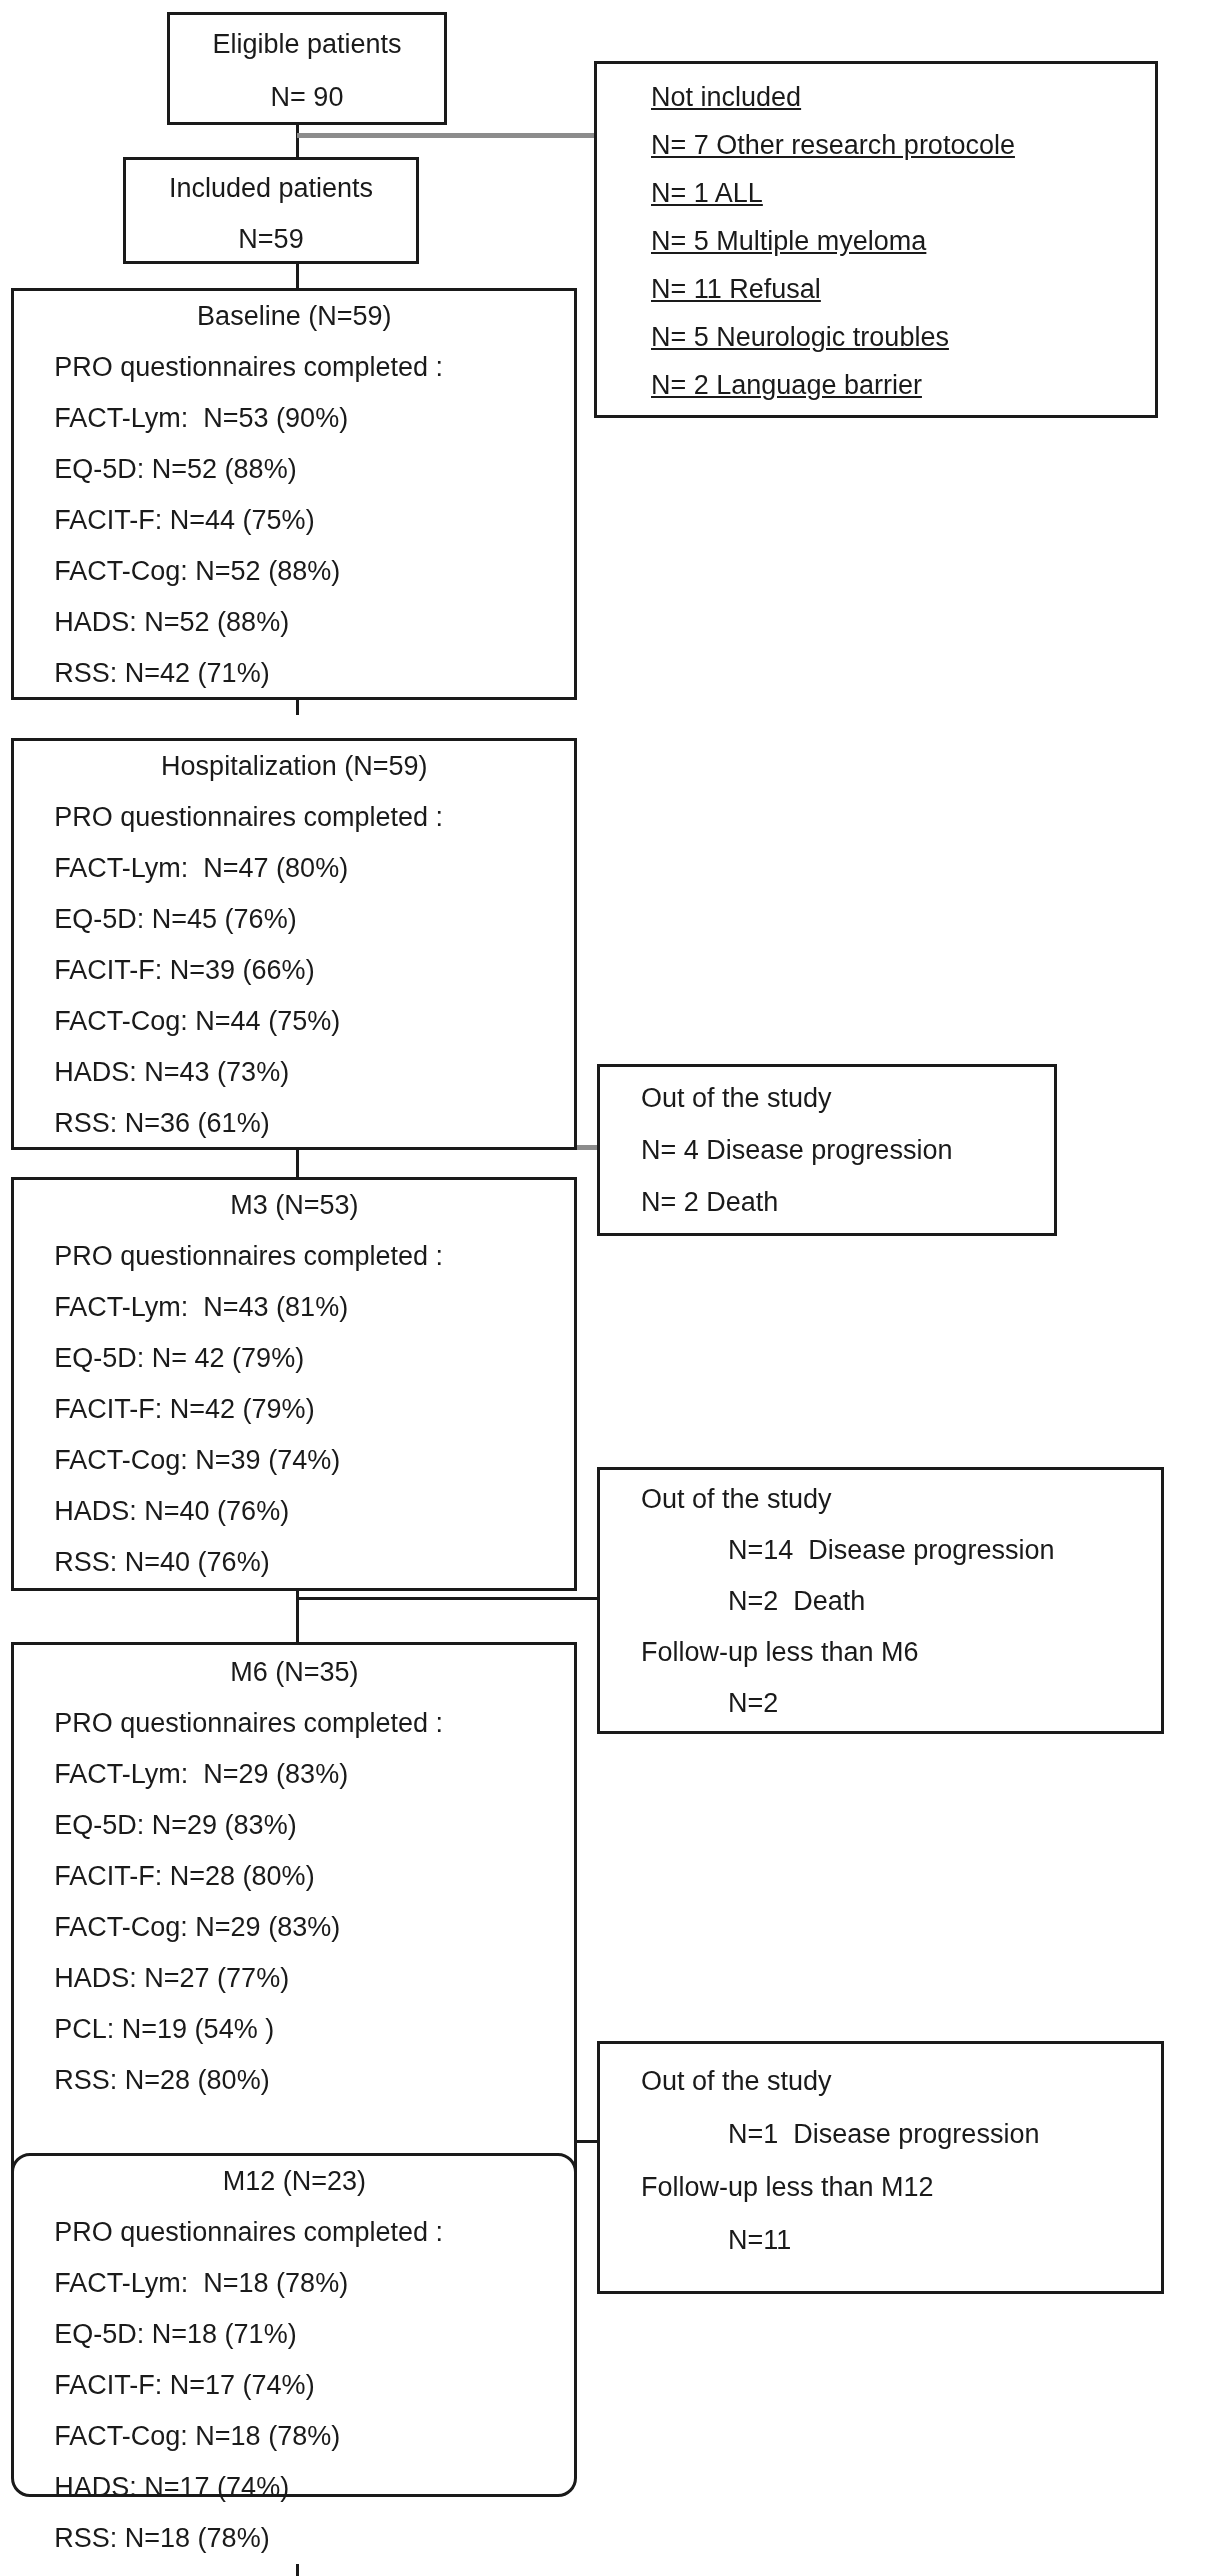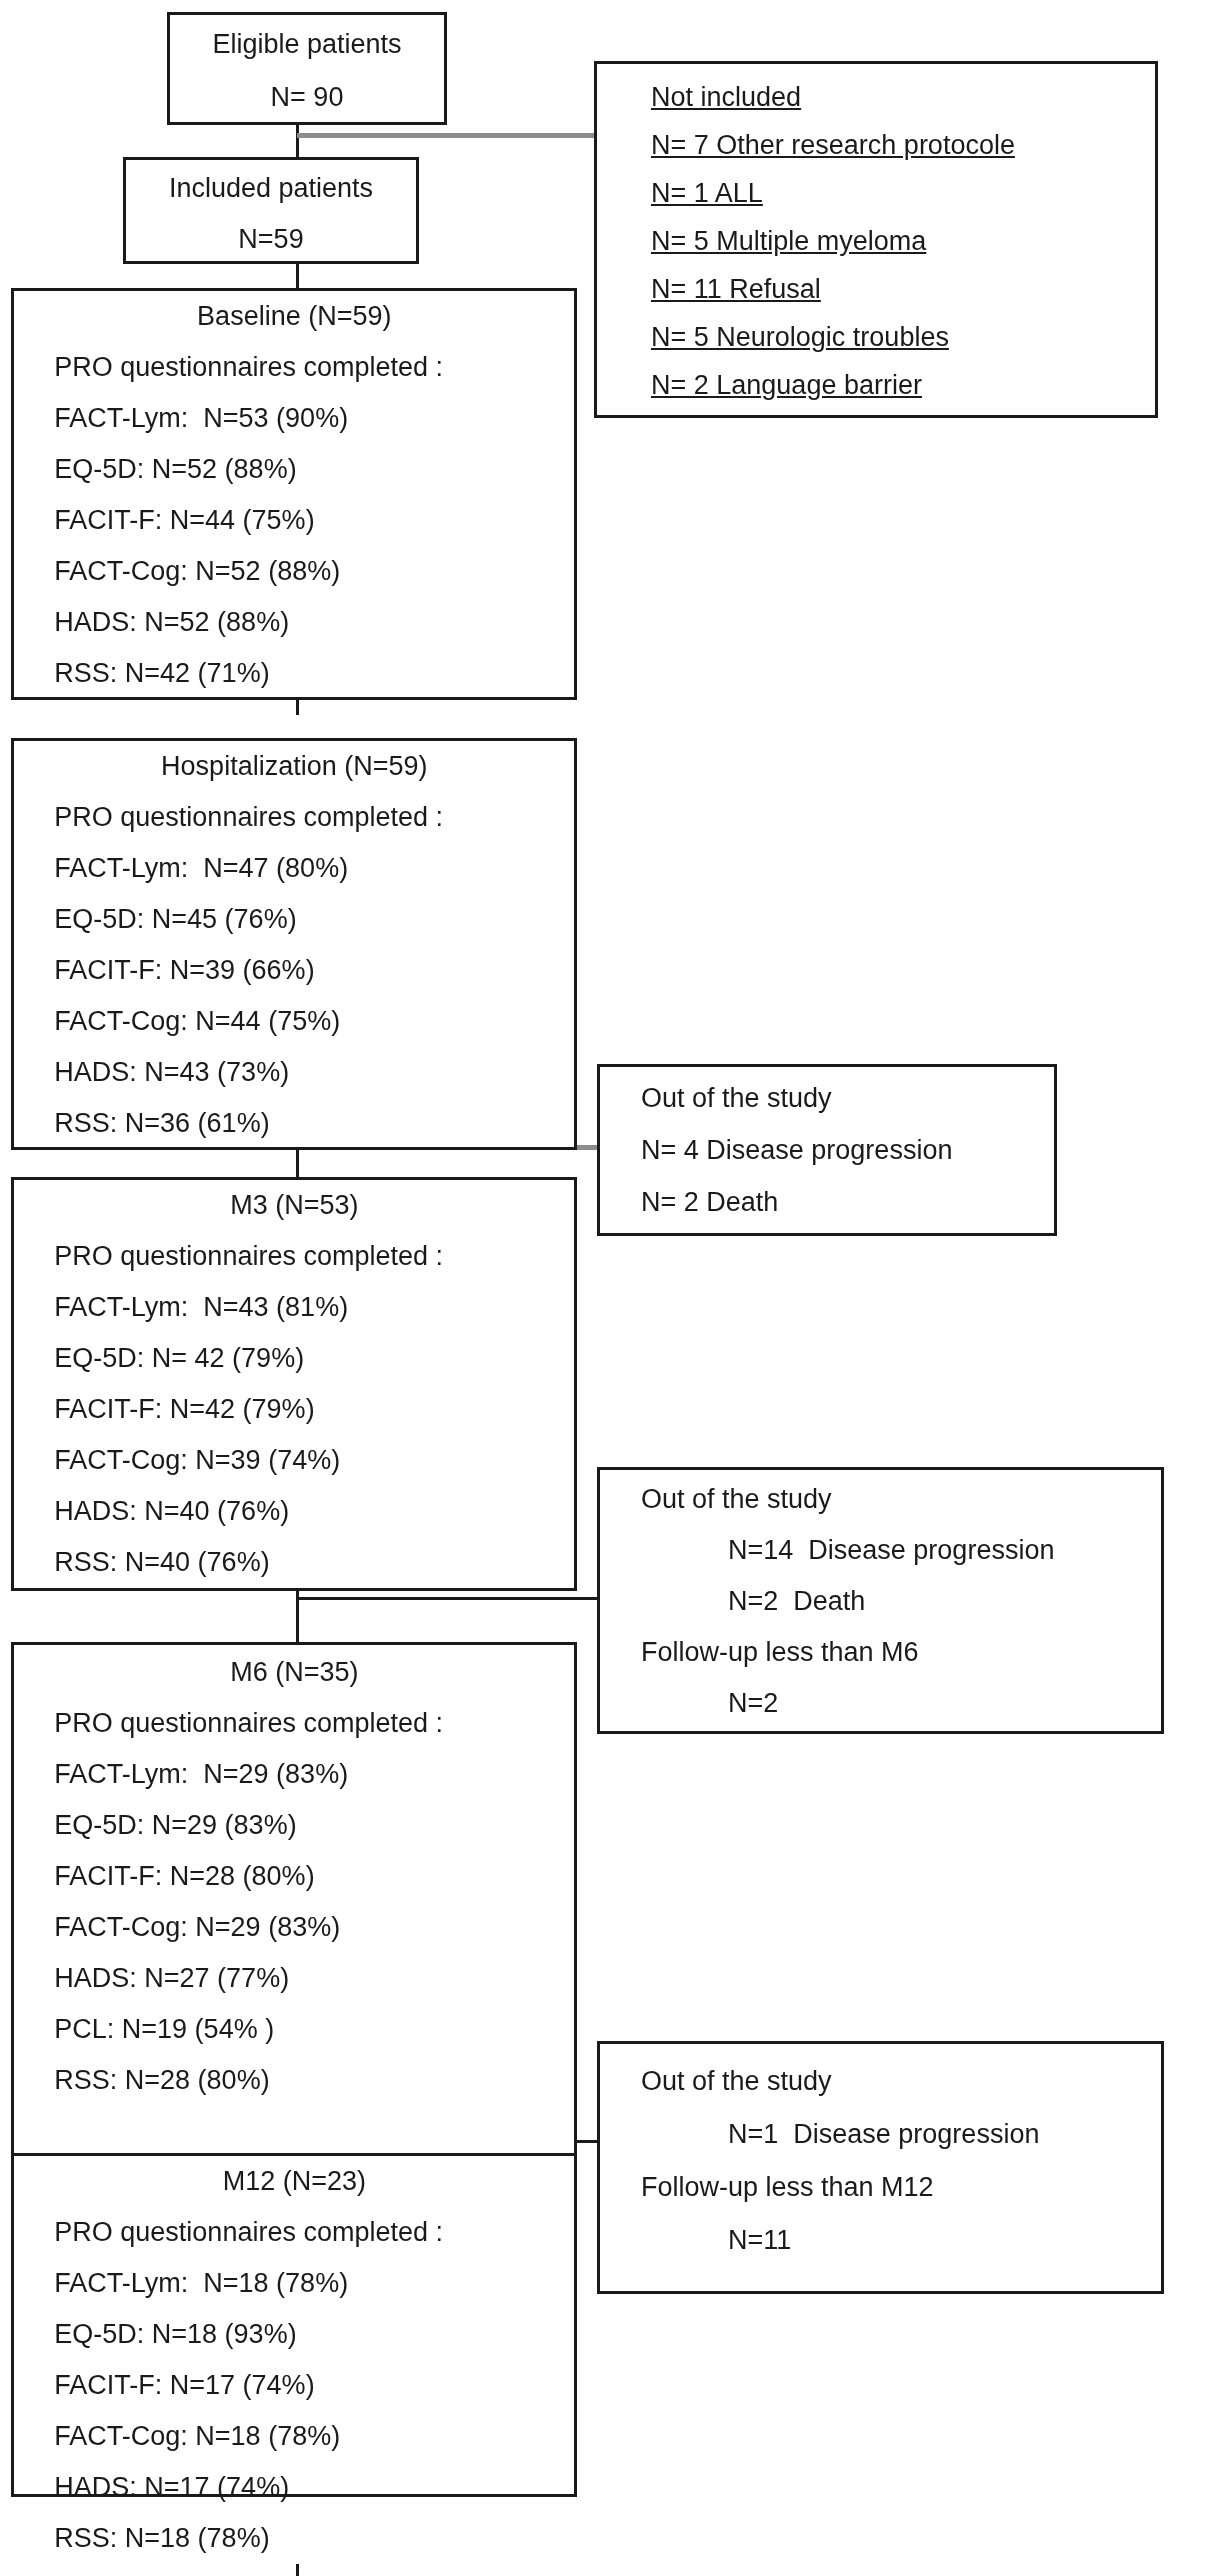--- a/index.html
+++ b/index.html
@@ -145,25 +145,25 @@
     <div class="line">RSS: N=28 (80%)</div>
   </div>
 
   <div class="box exit" style="top:2041px; width:567px; height:253px; --lh:53px; padding-top:10.7px;">
     <div class="line">Out of the study</div>
     <div class="line indent">N=1  Disease progression</div>
     <div class="line">Follow-up less than M12</div>
     <div class="line indent">N=11</div>
   </div>
 
-  <div class="box stage" style="top:2153px; height:344px; --lh:51px;">
+  <div class="box stage" style="top:2153px; height:344px;border-radius:19px; --lh:51px;">
     <div class="line title">M12 (N=23)</div>
     <div class="line">PRO questionnaires completed :</div>
     <div class="line">FACT-Lym:  N=18 (78%)</div>
-    <div class="line">EQ-5D: N=18 (93%)</div>
+    <div class="line">EQ-5D: N=18 (71%)</div>
     <div class="line">FACIT-F: N=17 (74%)</div>
     <div class="line">FACT-Cog: N=18 (78%)</div>
     <div class="line">HADS: N=17 (74%)</div>
     <div class="line">RSS: N=18 (78%)</div>
   </div>
 
 </div>
 
 
 </body></html>

